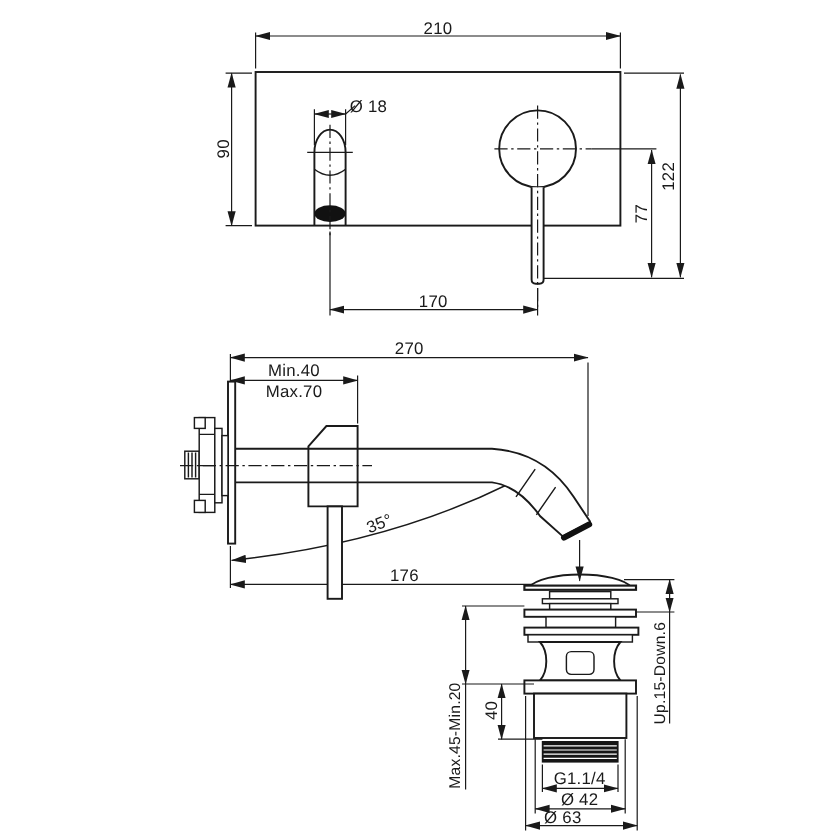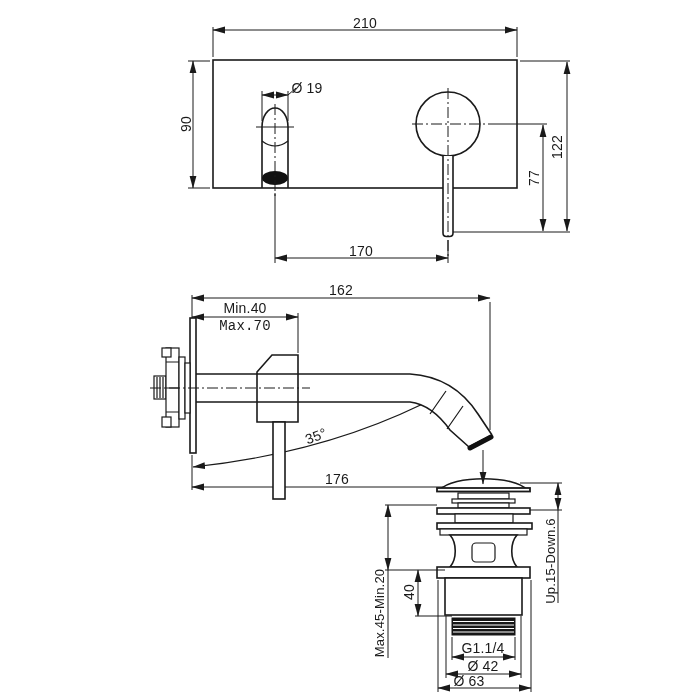--- a/index.html
+++ b/index.html
@@ -189,28 +189,28 @@
       <path d="M438,580 V692 M531,580 V692" class="dim"></path>
       <path d="M438,688 H531" class="dim" marker-start="url(#arrs)" marker-end="url(#arr)"></path>
     </g>
 
     <path d="M483,450 V484" class="dim" marker-end="url(#arr)"></path>
   </g>
 </svg>
 
 <div class="lbl" style="left:365px;top:23px;">210</div>
 <div class="lbl rot" style="left:186px;top:124px;">90</div>
-<div class="lbl" style="left:307px;top:88px;">Ø 19</div>
+<div class="lbl" style="left:307px;top:88px;">Ø 18</div>
 <div class="lbl rot" style="left:557px;top:147px;">122</div>
 <div class="lbl rot" style="left:534px;top:178px;">77</div>
 <div class="lbl" style="left:361px;top:251px;">170</div>
 
-<div class="lbl" style="left:341px;top:290px;">162</div>
+<div class="lbl" style="left:341px;top:290px;">270</div>
 <div class="lbl" style="left:245px;top:308px;">Min.40</div>
-<div class="lbl" style="left:245px;top:326px;font-family:Liberation Mono, monospace;">Max.70</div>
+<div class="lbl" style="left:245px;top:326px;">Max.70</div>
 <div class="lbl rot35" style="left:316px;top:436px;">35°</div>
 <div class="lbl" style="left:337px;top:479px;">176</div>
 
 <div class="lbl rot small" style="left:379px;top:613px;">Max.45-Min.20</div>
 <div class="lbl rot" style="left:409px;top:592px;">40</div>
 <div class="lbl rot small" style="left:550px;top:561px;">Up.15-Down.6</div>
 <div class="lbl" style="left:483px;top:648px;">G1.1/4</div>
 <div class="lbl" style="left:483px;top:666px;">Ø 42</div>
 <div class="lbl" style="left:469px;top:681px;">Ø 63</div>
 

